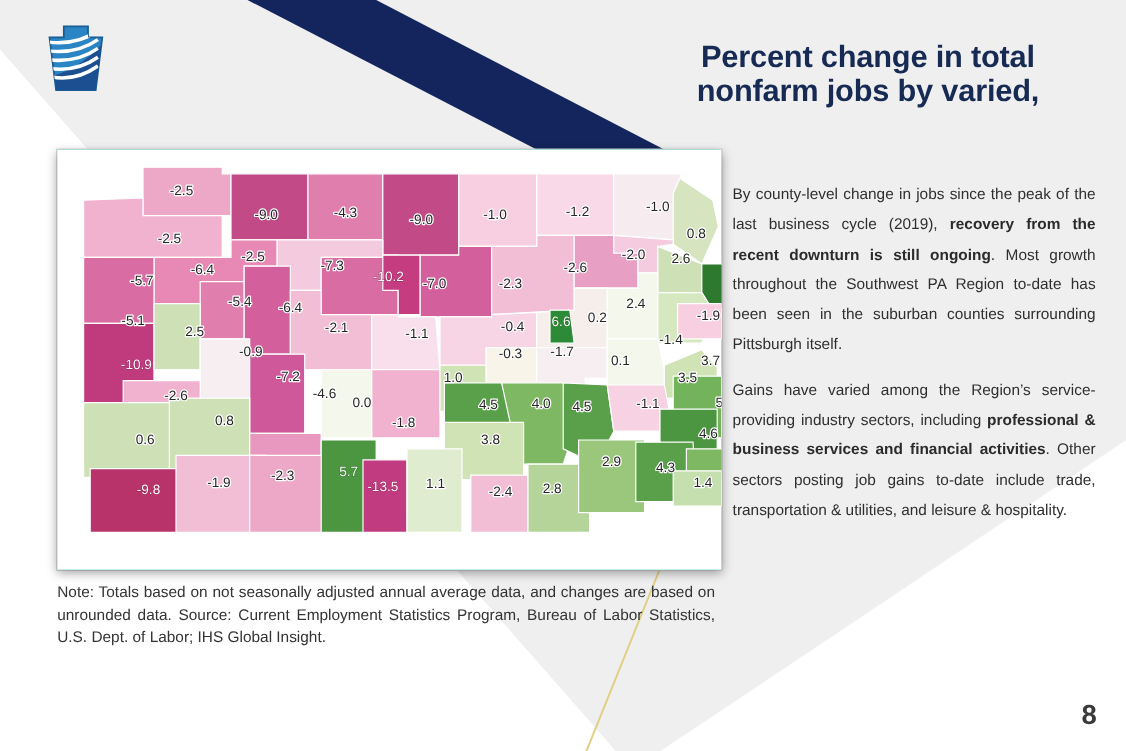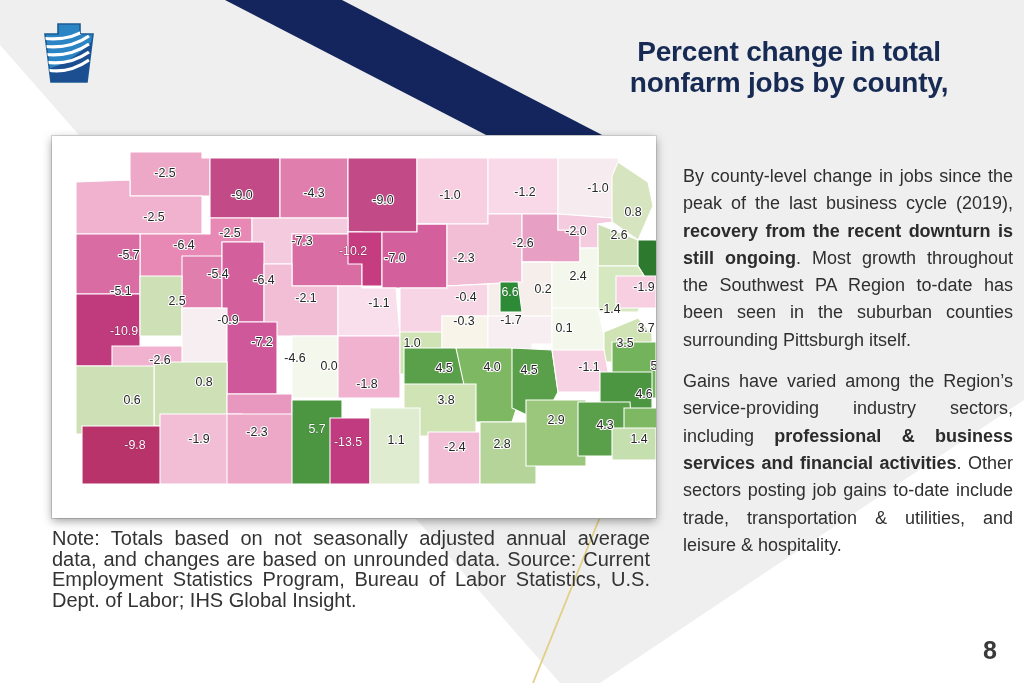--- a/index.html
+++ b/index.html
@@ -27,24 +27,24 @@
     color:#162a54;
     font-weight:bold;
     font-size:28px;
     line-height:31px;
     letter-spacing:-0.2px;
   }
   #title .tl{display:block;}
 
   
   #body-col{
-    position:absolute;left:683px;top:163px;width:330px;
+    position:absolute;left:666px;top:163px;width:330px;
     z-index:5;
     color:#2f2f2f;
-    font-size:18px;
+    font-size:14px;
     line-height:27.3px;
     text-align:justify;
   }
   #body-col p{margin:0 0 14px 0;}
   #body-col p:last-child{margin-bottom:12px;}
   #body-col b{font-weight:bold;color:#2b2b2b;}
 
   
   #pageno{
     position:absolute;right:27px;bottom:18px;z-index:6;
@@ -71,21 +71,21 @@
     stroke-linejoin:round;
   }
   .clab.lt{fill:#ffffff;stroke:#7a1040;stroke-width:0.6px;}
   .clab.gw{fill:#ffffff;stroke:#1f5d22;stroke-width:0.6px;}
 
   
   #note{
     position:absolute;left:52px;top:528px;width:598px;
     z-index:5;
     color:#333333;
-    font-size:20px;
+    font-size:14px;
     line-height:20.5px;
     text-align:justify;
   }
 </style>
 </head>
 <body>
 
 <div id="bg">
   <svg viewBox="0 0 1024 683" xmlns="http://www.w3.org/2000/svg">
     <rect x="0" y="0" width="1024" height="683" fill="#ffffff"></rect>
@@ -118,21 +118,21 @@
         <path d="M15 42 Q42 46 62 32"></path>
         <path d="M17 50 Q42 54 62 40"></path>
         <path d="M20 58 Q42 62 62 48"></path>
       </g>
     </g>
   </svg>
 </div>
 
 <div id="title">
   <span class="tl">Percent change in total</span>
-  <span class="tl">nonfarm jobs by county,</span>
+  <span class="tl">nonfarm jobs by varied,</span>
 </div>
 
 <div id="map-frame">
   <svg viewBox="0 0 604 382" xmlns="http://www.w3.org/2000/svg">
     <rect x="0" y="0" width="604" height="382" fill="#ffffff"></rect>
     <g>
 
       <polygon class="cty" fill="#eda8c8" points="78,16 150,16 150,22 158,22 158,60 78,60"></polygon>
       <polygon class="cty" fill="#c24a87" points="158,22 228,22 228,82 158,82"></polygon>
       <polygon class="cty" fill="#e07fae" points="228,22 296,22 296,82 228,82"></polygon>

